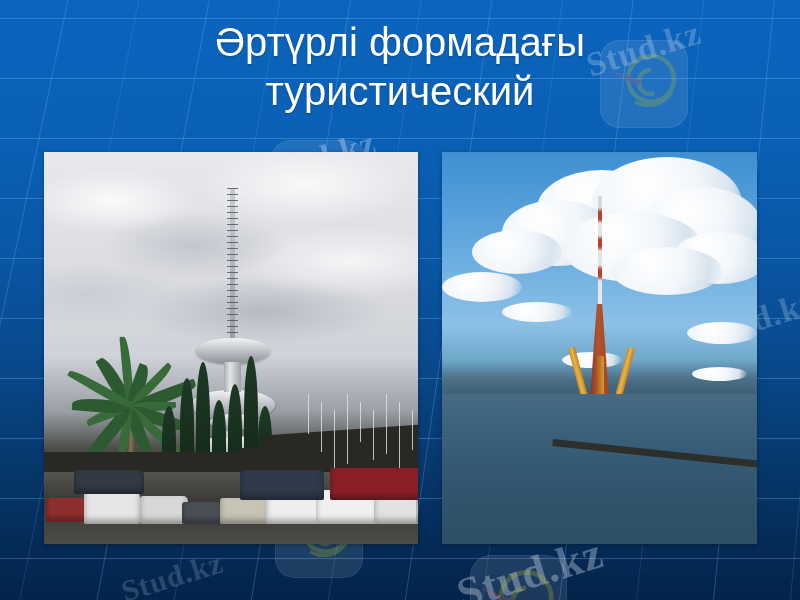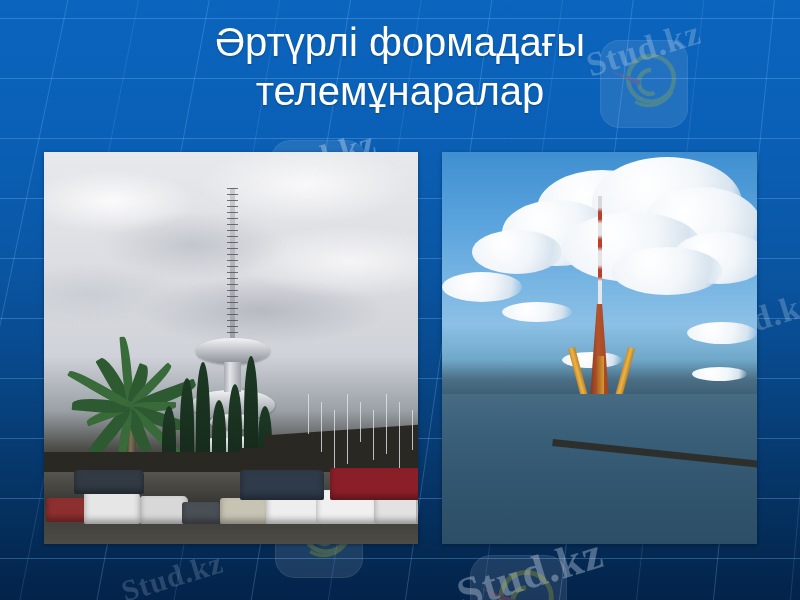--- a/index.html
+++ b/index.html
@@ -215,21 +215,21 @@
           <circle cx="58" cy="44" r="26" fill="none" stroke="#c9cf52" stroke-width="5"></circle>
           <path d="M58 34 C50 34 44 40 44 48 C44 58 54 64 62 60" fill="none" stroke="#c9cf52" stroke-width="5"></path>
           <path d="M46 46 L10 34 L44 52 Z" fill="#e07a7a"></path>
           <path d="M40 70 C56 80 74 72 82 58" fill="none" stroke="#c9cf52" stroke-width="4"></path>
         </svg>
       </div>
     </div>
 
   <div id="title">
     <div>Әртүрлі формадағы</div>
-    <div>телемұнаралар</div>
+    <div>туристический</div>
   </div>
 
   <div class="photo" id="photo-left">
     <div class="cloudy"></div>
 
     <div class="ote-mast" id="ote-mast">
         <div class="rung" style="top: 0px;"></div>
         <div class="rung" style="top: 6px;"></div>
         <div class="rung" style="top: 12px;"></div>
         <div class="rung" style="top: 18px;"></div>

